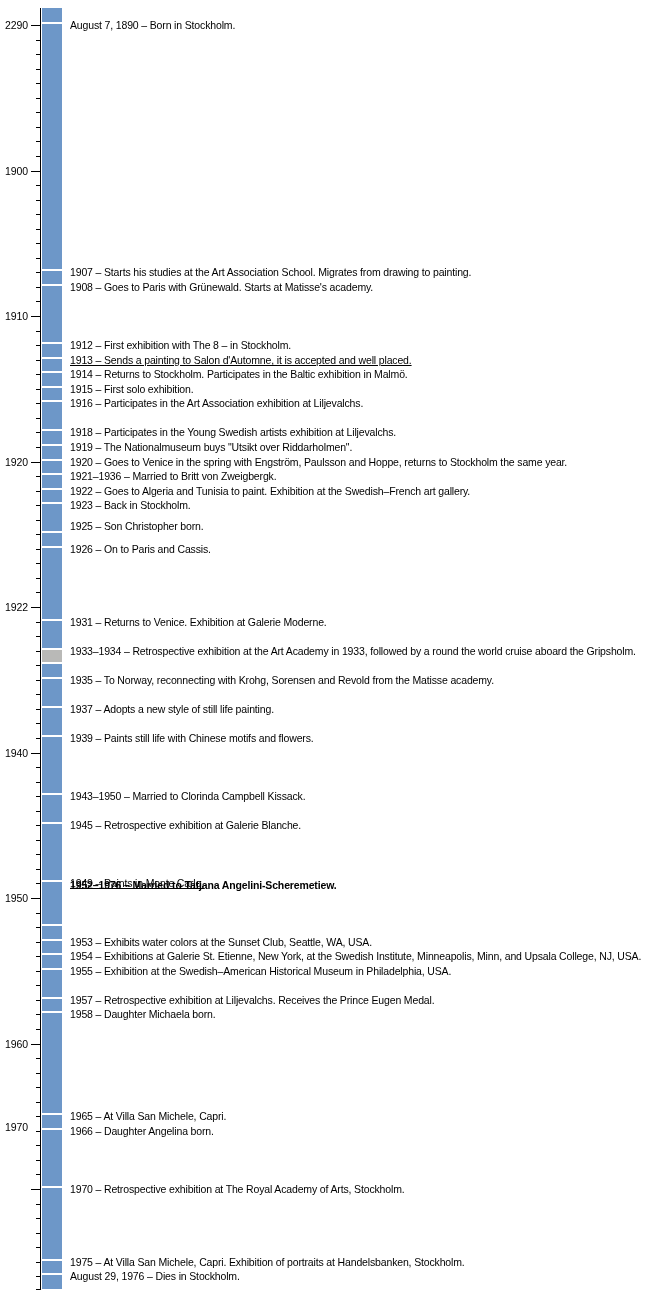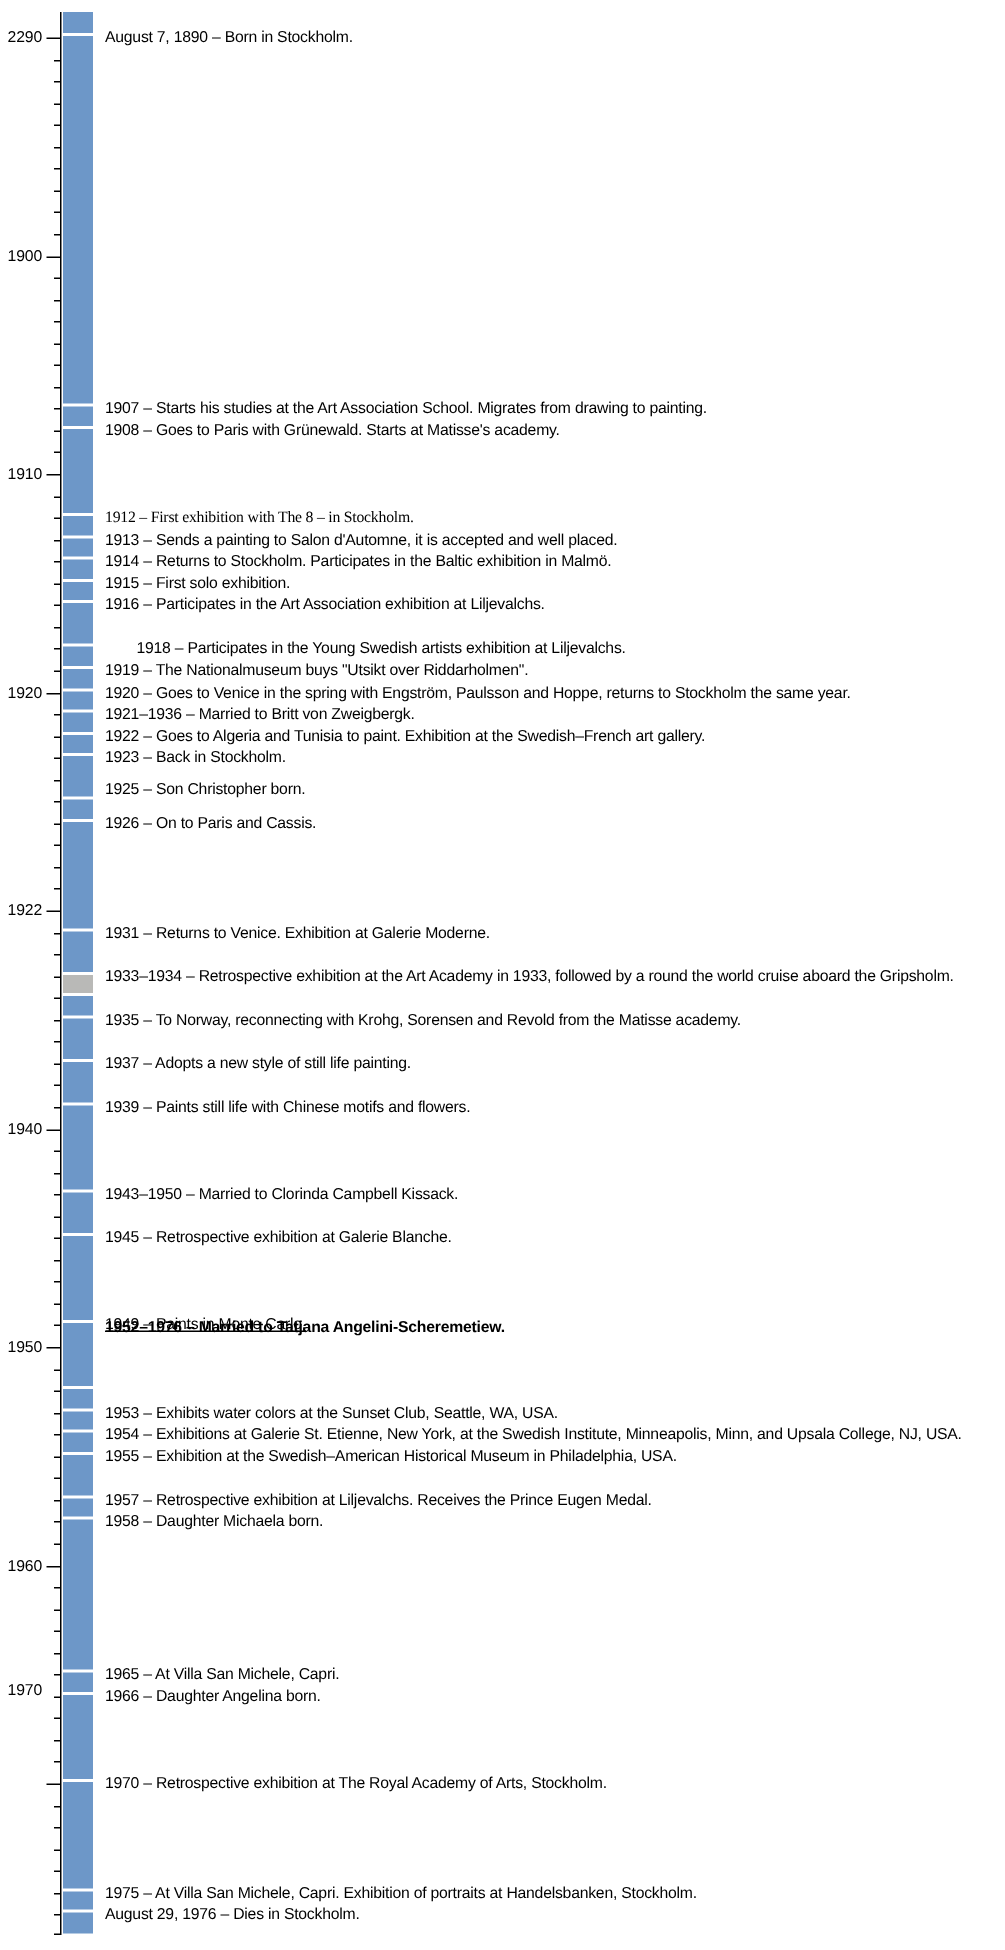--- a/index.html
+++ b/index.html
@@ -165,26 +165,26 @@
       <div class="bar-sep" style="left: 42px; width: 20px; top: 1128px; background: rgb(255, 255, 255);"></div>
       <div class="bar-sep" style="left: 42px; width: 20px; top: 1186px; background: rgb(255, 255, 255);"></div>
       <div class="bar-sep" style="left: 42px; width: 20px; top: 1259px; background: rgb(255, 255, 255);"></div>
       <div class="bar-sep" style="left: 42px; width: 20px; top: 1273px; background: rgb(255, 255, 255);"></div>
       <div class="bar-sep" style="left: 42px; width: 20px; top: 662px; background: rgb(255, 255, 255);"></div>
     </div>
   <div id="events">
       <div class="event-label" style="top: 19px; color: rgb(0, 0, 0);">August 7, 1890 – Born in Stockholm.</div>
       <div class="event-label" style="top: 266px; color: rgb(0, 0, 0);">1907 – Starts his studies at the Art Association School. Migrates from drawing to painting.</div>
       <div class="event-label" style="top: 281px; color: rgb(0, 0, 0);">1908 – Goes to Paris with Grünewald. Starts at Matisse's academy.</div>
-      <div class="event-label" style="top: 339px; color: rgb(0, 0, 0); font-family: Liberation Serif, serif;">1912 – First exhibition with The 8 – in Stockholm.</div>
-      <div class="event-label" style="top: 354px; color: rgb(0, 0, 0);">1913 – Sends a painting to Salon d'Automne, it is accepted and well placed.</div>
+      <div class="event-label" style="top: 339px; color: rgb(0, 0, 0);">1912 – First exhibition with The 8 – in Stockholm.</div>
+      <div class="event-label" style="top: 354px; color: rgb(0, 0, 0); text-decoration: underline;">1913 – Sends a painting to Salon d'Automne, it is accepted and well placed.</div>
       <div class="event-label" style="top: 368px; color: rgb(0, 0, 0);">1914 – Returns to Stockholm. Participates in the Baltic exhibition in Malmö.</div>
       <div class="event-label" style="top: 383px; color: rgb(0, 0, 0);">1915 – First solo exhibition.</div>
       <div class="event-label" style="top: 397px; color: rgb(0, 0, 0);">1916 – Participates in the Art Association exhibition at Liljevalchs.</div>
-      <div class="event-label" style="top: 426px; color: rgb(0, 0, 0); margin-left: 21px;">1918 – Participates in the Young Swedish artists exhibition at Liljevalchs.</div>
+      <div class="event-label" style="top: 426px; color: rgb(0, 0, 0);">1918 – Participates in the Young Swedish artists exhibition at Liljevalchs.</div>
       <div class="event-label" style="top: 441px; color: rgb(0, 0, 0);">1919 – The Nationalmuseum buys "Utsikt over Riddarholmen".</div>
       <div class="event-label" style="top: 456px; color: rgb(0, 0, 0);">1920 – Goes to Venice in the spring with Engström, Paulsson and Hoppe, returns to Stockholm the same year.</div>
       <div class="event-label" style="top: 470px; color: rgb(0, 0, 0);">1921–1936 – Married to Britt von Zweigbergk.</div>
       <div class="event-label" style="top: 485px; color: rgb(0, 0, 0);">1922 – Goes to Algeria and Tunisia to paint. Exhibition at the Swedish–French art gallery.</div>
       <div class="event-label" style="top: 499px; color: rgb(0, 0, 0);">1923 – Back in Stockholm.</div>
       <div class="event-label" style="top: 520px; color: rgb(0, 0, 0);">1925 – Son Christopher born.</div>
       <div class="event-label" style="top: 543px; color: rgb(0, 0, 0);">1926 – On to Paris and Cassis.</div>
       <div class="event-label" style="top: 616px; color: rgb(0, 0, 0);">1931 – Returns to Venice. Exhibition at Galerie Moderne.</div>
       <div class="event-label" style="top: 645px; color: rgb(0, 0, 0);">1933–1934 – Retrospective exhibition at the Art Academy in 1933, followed by a round the world cruise aboard the Gripsholm.</div>
       <div class="event-label" style="top: 674px; color: rgb(0, 0, 0);">1935 – To Norway, reconnecting with Krohg, Sorensen and Revold from the Matisse academy.</div>

